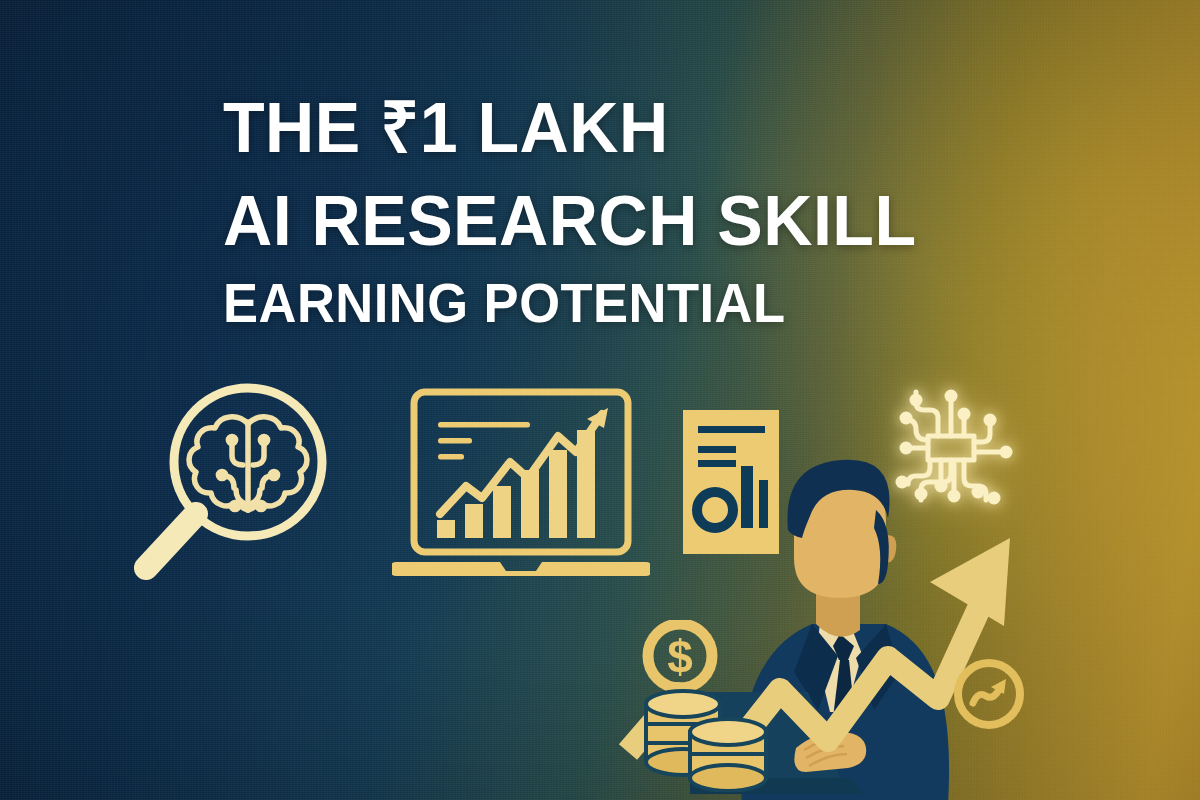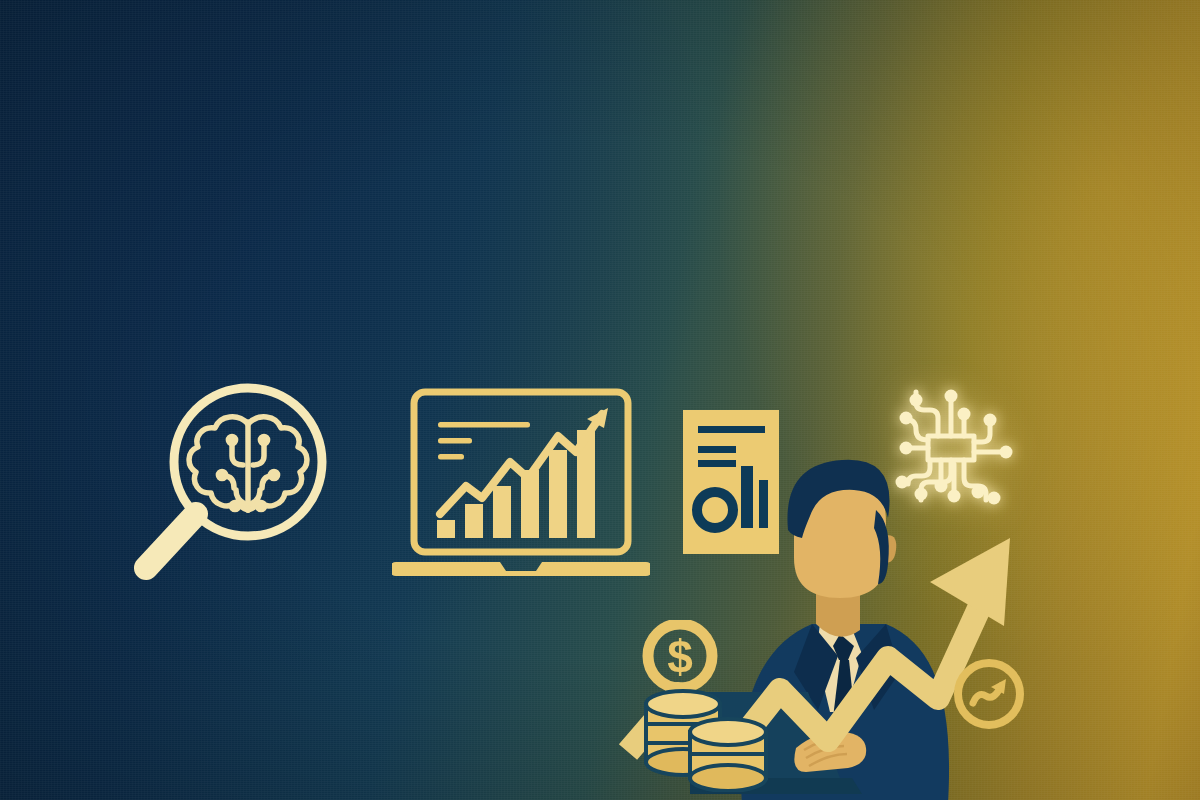--- a/index.html
+++ b/index.html
@@ -121,20 +121,25 @@
 </style>
 </head>
 <body>
 
 <div id="poster">
 
   <div class="bg-base"></div>
   <div class="bg-glow-left"></div>
   <div class="bg-glow-right"></div>
 
+  <div class="headline">
+    <div class="hl-line hl-1">THE ₹1 LAKH</div>
+    <div class="hl-line hl-2">AI RESEARCH SKILL</div>
+    <div class="hl-line hl-3">EARNING POTENTIAL</div>
+  </div>
 
   <svg class="art" id="magnifier" width="232" height="232" viewBox="0 0 232 232">
     <g fill="none" stroke="#f6e9b8" stroke-width="9" stroke-linecap="round">
       <circle cx="136" cy="90" r="74"></circle>
       <line x1="84" y1="142" x2="34" y2="196" stroke-width="24"></line>
     </g>
     <g fill="none" stroke="#f1e0a8" stroke-width="5.5" stroke-linecap="round" stroke-linejoin="round">
       <path d="M136 50 v88"></path>
       <path d="M136 52 c-10 -11 -28 -9 -33 4 c-13 -2 -21 9 -17 19 c-11 4 -12 19 -2 25
                c-5 11 3 22 15 21 c2 12 17 17 26 9 c4 6 11 8 11 8"></path>

